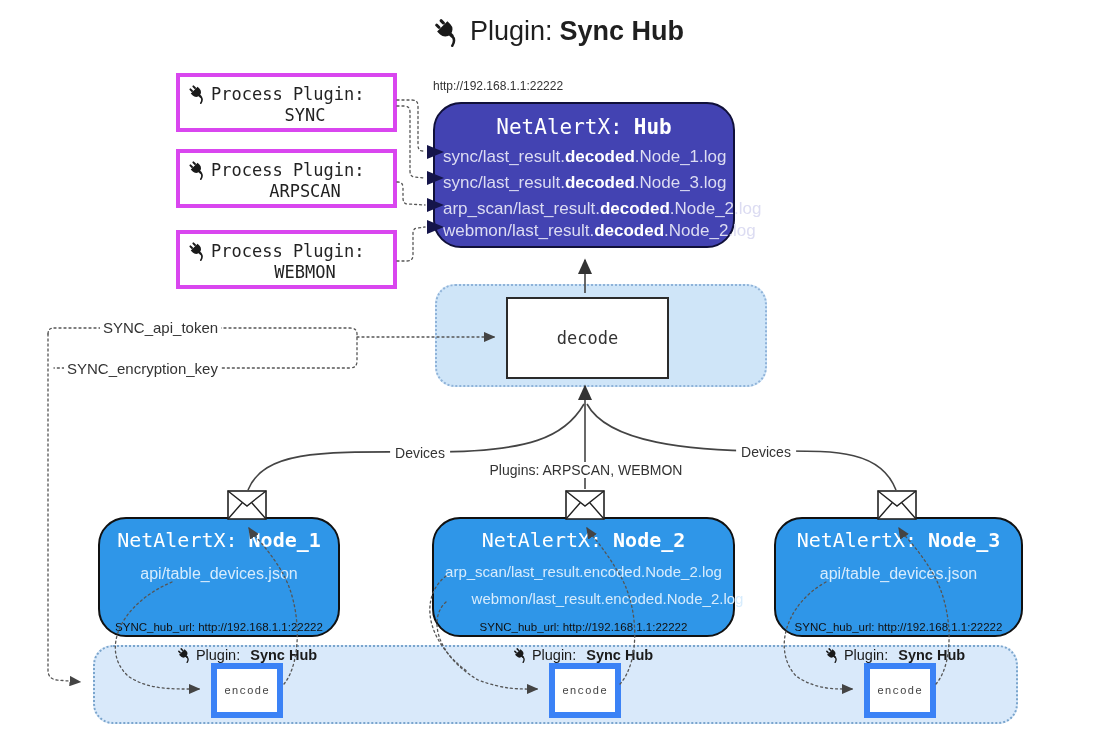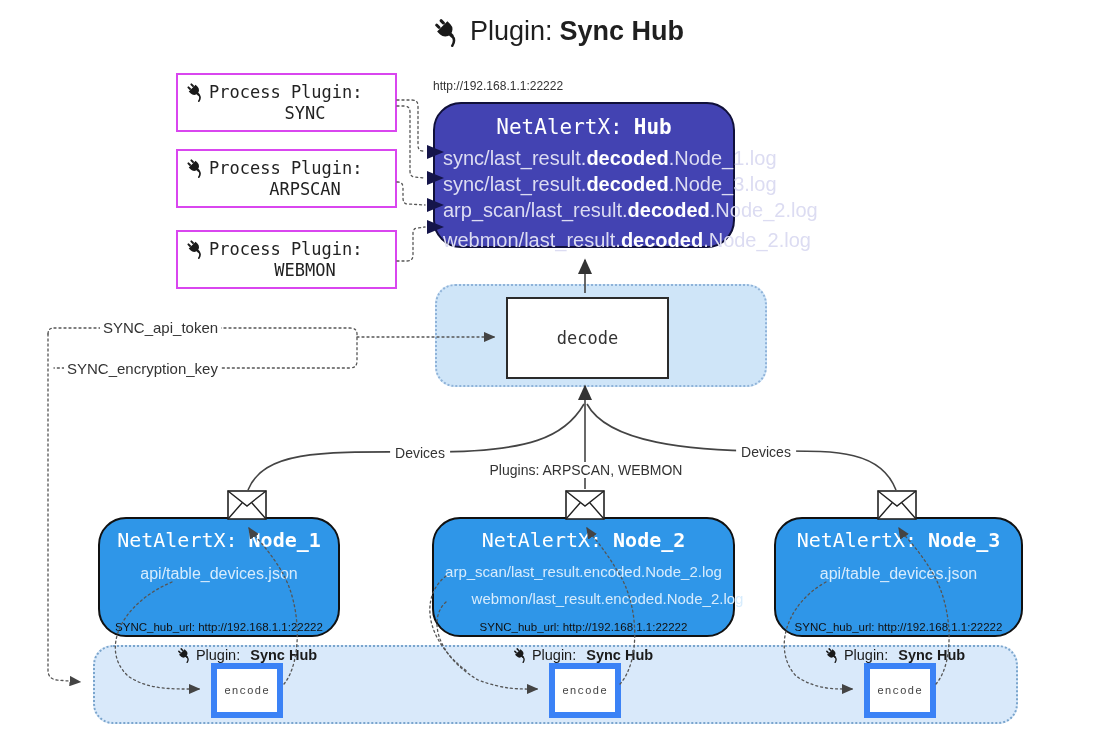--- a/index.html
+++ b/index.html
@@ -7,35 +7,35 @@
           font-family:"Liberation Sans",sans-serif;overflow:hidden;}
 
   
   .title-bar{position:absolute;top:16px;left:0;width:100%;display:flex;
              justify-content:center;align-items:center;gap:7px;
              font-size:27px;color:#1f1f1f;z-index:1;}
   .title-bar b{font-weight:bold;}
 
   
   .pbox{position:absolute;left:176px;width:221px;height:59px;background:#fff;
-        border:2px solid #d946ef;box-sizing:border-box;z-index:1;
+        border:4px solid #d946ef;box-sizing:border-box;z-index:1;
         font-family:"DejaVu Sans Mono",monospace;color:#222;}
   .pbox-line1{display:flex;align-items:center;gap:3px;margin:7px 0 0 8px;font-size:17px;}
   .pbox-line2{text-align:center;font-size:17px;margin-top:1px;padding-left:37px;}
 
   
   .hub-url{position:absolute;left:433px;width:302px;top:79px;text-align:left;
            font-size:12px;color:#333;z-index:1;}
   .hub{position:absolute;left:433px;top:102px;width:302px;height:146px;
        background:#4343b2;border:2px solid #10103a;border-radius:28px;
        box-sizing:border-box;z-index:1;}
   .hub-title{position:absolute;top:11px;width:100%;text-align:center;
              font-family:"DejaVu Sans Mono",monospace;font-size:21px;color:#fff;}
   .hub-title span{margin-right:11px;}
-  .hub-log{position:absolute;left:8px;font-size:20px;color:#dcdcf2;white-space:nowrap;}
+  .hub-log{position:absolute;left:8px;font-size:17px;color:#dcdcf2;white-space:nowrap;}
   .hub-log b{color:#fff;}
 
   
   .decode-wrap{position:absolute;left:435px;top:284px;width:332px;height:103px;
                background:#cfe5f8;border:2px dotted #8fb3d9;border-radius:20px;
                box-sizing:border-box;z-index:1;}
   .decode-box{position:absolute;left:69px;top:11px;width:163px;height:82px;
               background:#fff;border:2px solid #2b2b2b;box-sizing:border-box;
               display:flex;align-items:center;justify-content:center;
               font-family:"DejaVu Sans Mono",monospace;font-size:17px;color:#333;}
@@ -145,21 +145,21 @@
       </div>
     <div class="pbox-line2">WEBMON</div>
   </div>
 
   <div class="hub-url">http://192.168.1.1:22222</div>
   <div class="hub">
     <div class="hub-title"><span>NetAlertX:</span><b>Hub</b></div>
     <div class="hub-log" style="top:43px;"><span>sync/last_result.</span><b>decoded</b><span>.Node_1.log</span></div>
     <div class="hub-log" style="top:69px;"><span>sync/last_result.</span><b>decoded</b><span>.Node_3.log</span></div>
     <div class="hub-log" style="top:95px;"><span>arp_scan/last_result.</span><b>decoded</b><span>.Node_2.log</span></div>
-    <div class="hub-log" style="top:117px;margin-top:8px;"><span>webmon/last_result.</span><b>decoded</b><span>.Node_2.log</span></div>
+    <div class="hub-log" style="top:117px;"><span>webmon/last_result.</span><b>decoded</b><span>.Node_2.log</span></div>
   </div>
 
   <div class="decode-wrap">
     <div class="decode-box">
         <span>decode</span>
       </div>
   </div>
 
   <div class="tag" style="left:100px;top:319px;">SYNC_api_token</div>
   <div class="tag" style="left:64px;top:360px;">SYNC_encryption_key</div>

